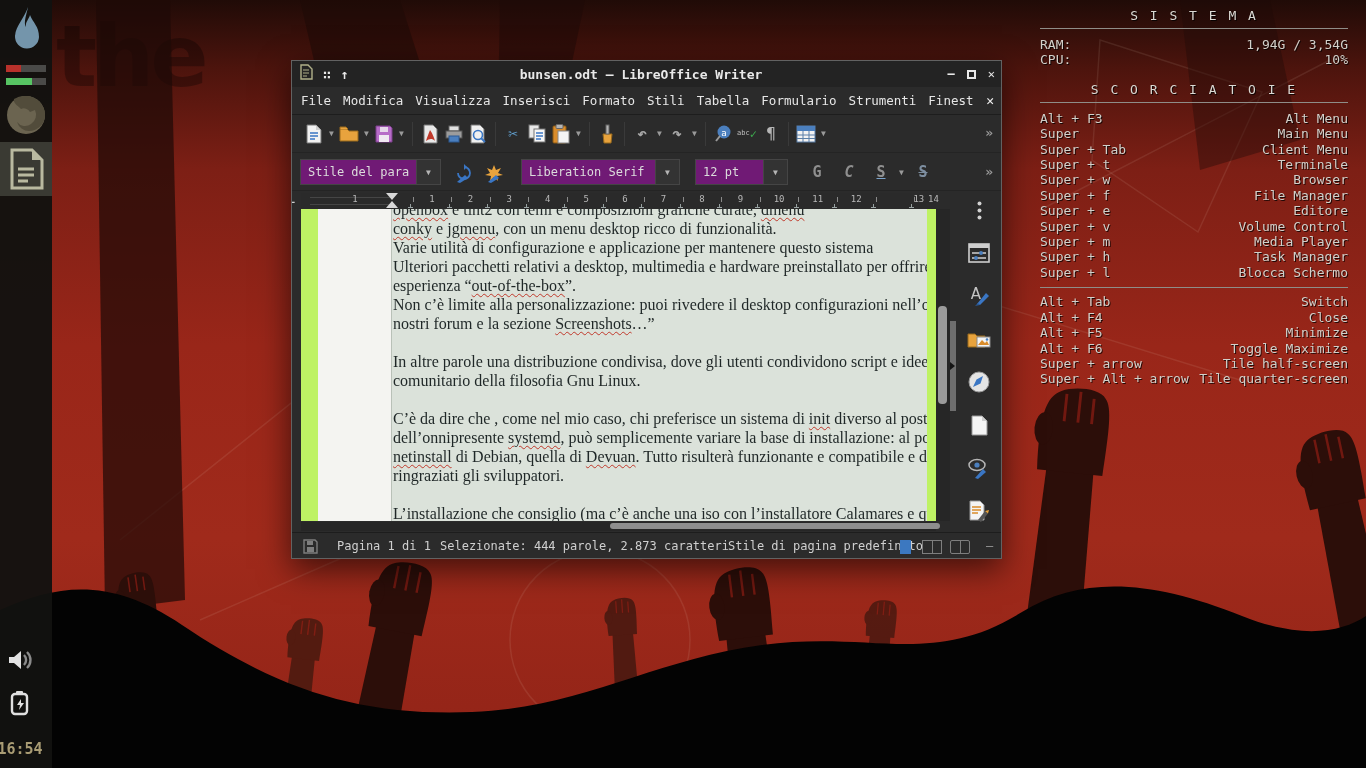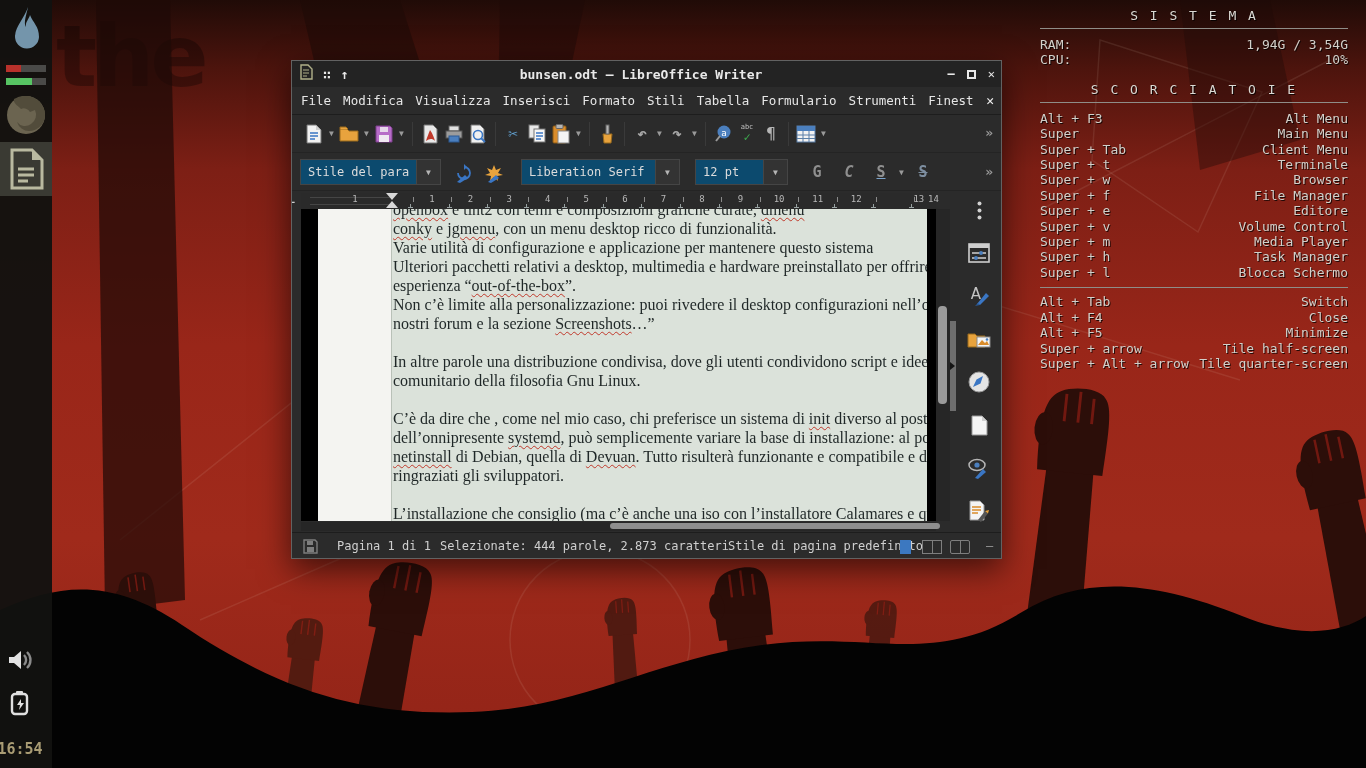--- a/index.html
+++ b/index.html
@@ -58,41 +58,41 @@
       border-bottom:1px solid #242424; display:flex; align-items:center; padding-left:10px; }
   .tbtn { height:30px; min-width:24px; display:flex; align-items:center; justify-content:center; cursor:pointer; }
   .dd { width:11px; height:30px; display:flex; align-items:center; justify-content:center;
       color:#9a9a9a; font-size:8px; cursor:pointer; }
   .tsep { width:1px; height:24px; background:#1a1a1a; border-right:1px solid #3a3a3a; margin:0 5px; }
   .glyph-ic { font-size:16px; line-height:1; }
   .chev { position:absolute; right:8px; color:#9a9a9a; font-size:13px; font-weight:bold; cursor:pointer; }
 
   .toolbar2 { position:absolute; left:0; top:92px; right:0; height:38px; background:#2b2b2b;
       border-bottom:1px solid #242424; }
-  .combo { position:absolute; top:6px; height:26px; background:#0c4a6e; border:1px solid #454545;
+  .combo { position:absolute; top:6px; height:26px; background:#701a75; border:1px solid #454545;
       color:#dcdcdc; font-size:12px; display:flex; align-items:center; padding-left:7px;
       white-space:nowrap; overflow:hidden; }
   .combo-dd { position:absolute; top:6px; height:26px; width:24px; background:#333;
       border:1px solid #454545; border-left:none; color:#b5b5b5; font-size:8px;
       display:flex; align-items:center; justify-content:center; cursor:pointer; }
   .fmt { position:absolute; top:6px; height:26px; display:flex; align-items:center; justify-content:center;
       width:26px; color:#8f8f8f; font-weight:bold; font-size:15px; cursor:pointer; }
 
   .ruler { position:absolute; left:9px; top:132px; width:635px; height:16px; background:#2a2a2a; }
   .rnum { position:absolute; top:1px; font-size:9px; color:#b8b8b8; transform:translateX(-50%); }
   .rtick { position:absolute; top:4px; width:1px; height:5px; background:#8a8a8a; }
   .rtab { position:absolute; top:11px; width:5px; height:4px; border-bottom:1px solid #98a2a2; }
   .rtab i { position:absolute; left:2px; top:0; width:1px; height:4px; background:#98a2a2; display:block; }
   .rmargin { position:absolute; left:9px; top:4px; width:82px; height:8px; border-top:1px solid #454545; border-bottom:1px solid #454545; }
   .rL { position:absolute; left:-8px; top:133px; width:16px; text-align:center; color:#cfcfcf; font-size:10px; font-weight:bold; }
   .hourglass { position:absolute; top:0; transform:translateX(-50%); }
   .hourglass .t { width:0; height:0; border-left:6px solid transparent; border-right:6px solid transparent; border-top:7px solid #d8d8d8; }
   .hourglass .b { width:0; height:0; border-left:6px solid transparent; border-right:6px solid transparent; border-bottom:7px solid #d8d8d8; margin-top:1px; }
 
-  .docarea { position:absolute; left:9px; top:148px; width:635px; height:312px; background:#000000; overflow:hidden; }
+  .docarea { position:absolute; left:9px; top:148px; width:635px; height:312px; background:#bef264; overflow:hidden; }
   .page { position:absolute; left:17px; top:0; width:609px; height:312px; background:#f4f4f1; }
   .selzone { position:absolute; left:73px; top:0; right:0; height:312px; background:#dbe2da; }
   .tboundary { position:absolute; left:73px; top:0; width:1px; height:312px; background:#b9c1b8; }
   .doctext { position:absolute; left:75px; top:0; right:0; height:312px; overflow:hidden;
       font-family:"Liberation Serif","DejaVu Serif",serif; font-size:16px; color:#1f2727; }
   .doctext-inner { margin-top:-9px; }
   .doc-line { white-space:nowrap; line-height:19px; height:19px; }
   .doc-line.blank { height:19px; }
   .sq { text-decoration:underline; text-decoration-style:wavy; text-decoration-color:#c0392b; text-decoration-thickness:1px; text-underline-offset:2px; }
 
@@ -227,20 +227,24 @@
         <span>Alt + Tab</span>
         <span>Switch</span>
       </div>
       <div class="ck-row">
         <span>Alt + F4</span>
         <span>Close</span>
       </div>
       <div class="ck-row">
         <span>Alt + F5</span>
         <span>Minimize</span>
+      </div>
+      <div class="ck-row">
+        <span>Alt + F6</span>
+        <span>Toggle Maximize</span>
       </div>
       <div class="ck-row">
         <span>Super + arrow</span>
         <span>Tile half-screen</span>
       </div>
       <div class="ck-row">
         <span>Super + Alt + arrow</span>
         <span>Tile quarter-screen</span>
       </div>
     </div>
@@ -400,21 +404,21 @@
     <span class="dd">▼</span>
     <span class="tsep"></span>
     <span class="tbtn">
       <svg width="19" height="19" viewBox="0 0 19 19">
           <circle cx="10" cy="8" r="6.5" fill="#4b7fbe"></circle>
           <text x="10" y="11.5" font-size="9" fill="#fff" text-anchor="middle" font-family="DejaVu Sans Mono">a</text>
           <path d="M2,17 L6,12" stroke="#9a9a9a" stroke-width="2"></path>
         </svg>
     </span>
     <span class="tbtn">
-      <span style="display:flex;flex-direction:column;align-items:center;line-height:1">
+      <span style="display:flex;align-items:center;line-height:1">
         <span style="font-size:7px;color:#c0c0c0">abc</span>
         <span style="font-size:12px;color:#3daa4e;font-weight:bold">✓</span>
       </span>
     </span>
     <span class="tbtn glyph-ic" style="color:#b5b5b5">¶</span>
     <span class="tsep"></span>
     <span class="tbtn">
       <svg width="20" height="18" viewBox="0 0 20 18">
           <rect x="1" y="1" width="18" height="16" fill="#f2f2f2" stroke="#5a7fa8"></rect>
           <rect x="1" y="1" width="18" height="5" fill="#4b7fbe"></rect>

